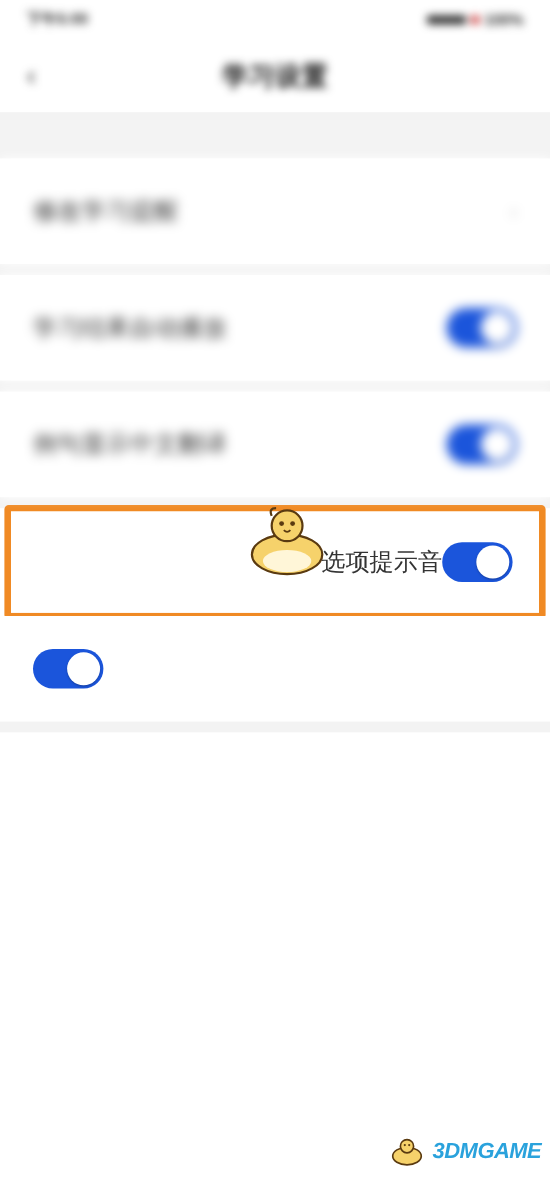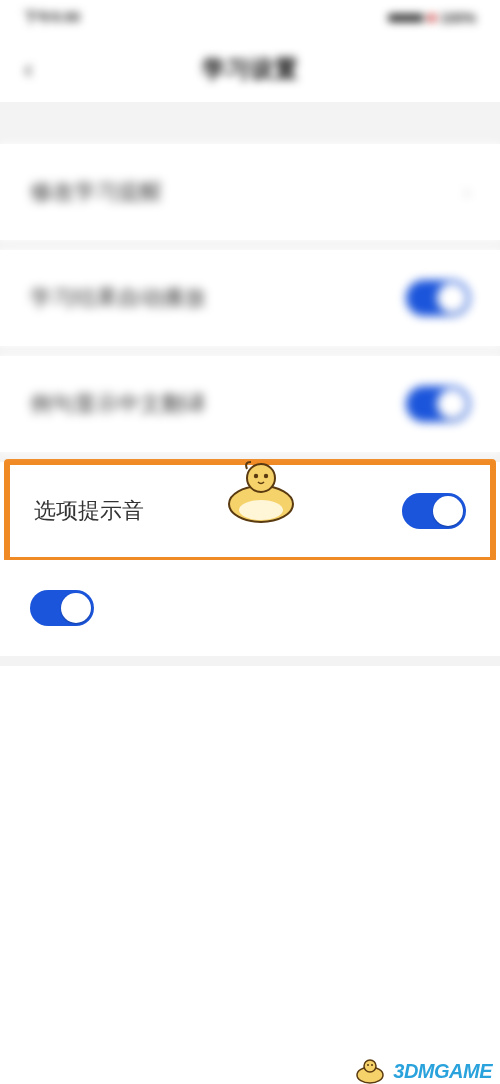--- a/index.html
+++ b/index.html
@@ -27,30 +27,30 @@
   .row { height: 96px; display:flex; align-items:center; justify-content:space-between; padding:0 30px; background:#fff; }
   .row .label { font-size: 22px; color:#333; }
   .blurred { filter: blur(5px); }
 
   
   .toggle { width: 64px; height: 36px; border-radius: 18px; background:#1b55db; position:relative; flex-shrink:0; }
   .toggle .knob { width:30px; height:30px; border-radius:50%; background:#fff; position:absolute; top:3px; right:3px; box-shadow:0 1px 2px rgba(0,0,0,0.25); }
 
   
   .hilite { border:6px solid #f08a24; border-radius:4px; margin:-3px 4px -3px 4px; }
-  .hilite .row { height: 92px; padding:0 24px; }
+  .hilite .row { height: 92px; padding:0 24px;justify-content:flex-end; }
 
   
   .chev { font-size:18px; color:#bbb; }
 
   
   .mascot { position:absolute; left:218px; top:460px; width:86px; height:64px; pointer-events:none; }
 
   
-  .watermark { position:absolute; right:8px; bottom:0; display:flex; align-items:center; gap:6px; }
+  .watermark { position:absolute; right:8px; bottom:24px; display:flex; align-items:center; gap:6px; }
   .watermark .txt { font-family: Arial, sans-serif; font-weight:800; font-style:italic; font-size:20px; color:#2aa2dc; letter-spacing:-0.5px; }
 
   
   .fill { background:#fff; height:520px; }
 </style>
 </head>
 <body>
 
 <div class="statusbar">
   <div class="sb-left">下午5:00</div>

